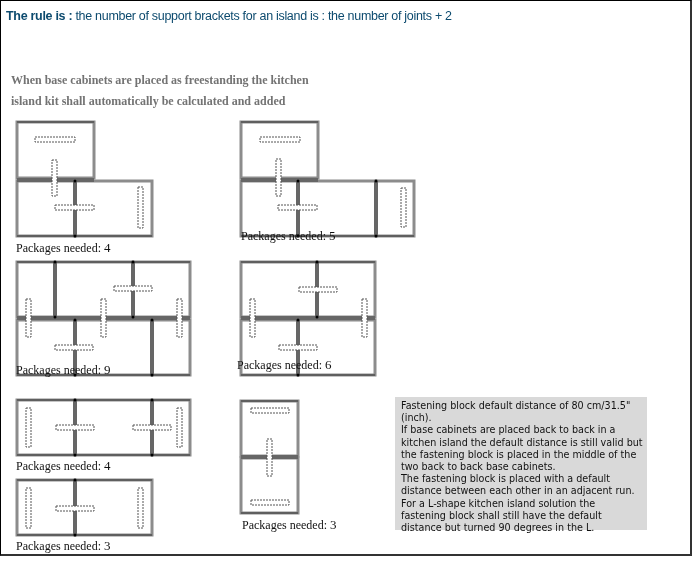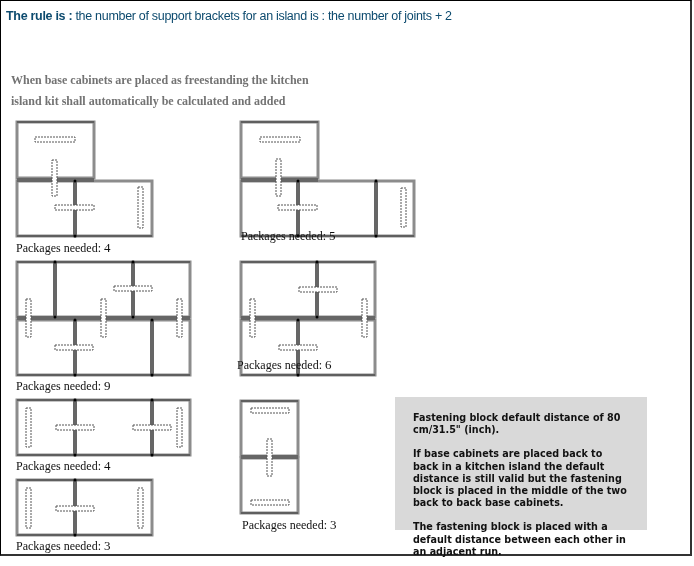--- a/index.html
+++ b/index.html
@@ -5,21 +5,21 @@
   html, body { margin:0; padding:0; background:#ffffff; }
   body { width:694px; height:566px; position:relative; overflow:hidden; font-family:"DejaVu Sans", sans-serif; }
   .frame { position:absolute; left:0; top:0; width:689px; height:553px; border:1px solid #000; border-right:2px solid #333; border-bottom:2px solid #333; background:#fff; }
   .rule { position:absolute; left:6px; top:9px; font-family:"Liberation Sans", sans-serif; font-size:12.5px; color:#0c4a6e; letter-spacing:-0.3px; white-space:nowrap; }
   .rule b { font-weight:bold; }
   .heading { position:absolute; left:11px; top:70px; font-family:Liberation Serif, serif; font-weight:bold; font-size:12px; line-height:21px; color:#737373; white-space:nowrap; }
   svg.diag { position:absolute; left:0; top:0; }
   .pkg { position:absolute; font-family:Liberation Serif, serif; font-size:12px; color:#111; white-space:nowrap; }
   .pkg .num { font-size:13px; }
   .note { position:absolute; left:395px; top:397px; width:242px; height:126px; padding:3px 4px 4px 6px; background:#d9d9d9; font-family:"DejaVu Sans", sans-serif; font-size:9.6px; line-height:12.2px; color:#111; box-sizing:content-box; }
-  .note p { margin:12px;font-weight:bold; }
+  .note p { margin:0; }
 </style>
 </head>
 <body>
 
 <div class="frame"></div>
 
 <div class="rule"><b>The rule is :</b><span> the number of support brackets for an island is : the number of joints + 2</span></div>
 
 <div class="heading">
   <div>When base cabinets are placed as freestanding the kitchen</div>
@@ -161,23 +161,24 @@
     <line class="edge" x1="241" y1="401" x2="298" y2="401"></line>
     <line class="edge" x1="241" y1="513" x2="298" y2="513"></line>
     <rect class="blk" x="251" y="408" width="38" height="5"></rect>
     <rect class="blk" x="267" y="439" width="5" height="37"></rect>
     <rect class="blk" x="251" y="500" width="38" height="5"></rect>
   </g>
 </svg>
 
 <div class="pkg" style="left:16px; top:240px;"><span>Packages needed: </span><span class="num">4</span></div>
 <div class="pkg" style="left:241px; top:228px;"><span>Packages needed: </span><span class="num">5</span></div>
-<div class="pkg" style="left:16px; top:378px;"><span>Packages needed: </span><span class="num">9</span></div>
+<div class="pkg" style="left:16px; top:362px;"><span>Packages needed: </span><span class="num">9</span></div>
 <div class="pkg" style="left:237px; top:357px;"><span>Packages needed: </span><span class="num">6</span></div>
 <div class="pkg" style="left:16px; top:458px;"><span>Packages needed: </span><span class="num">4</span></div>
 <div class="pkg" style="left:16px; top:538px;"><span>Packages needed: </span><span class="num">3</span></div>
 <div class="pkg" style="left:242px; top:517px;"><span>Packages needed: </span><span class="num">3</span></div>
 
 <div class="note">
   <p>Fastening block default distance of 80 cm/31.5" (inch).</p>
   <p>If base cabinets are placed back to back in a kitchen island the default distance is still valid but the fastening block is placed in the middle of the two back to back base cabinets.</p>
   <p>The fastening block is placed with a default distance between each other in an adjacent run.</p>
+  <p>For a L-shape kitchen island solution the fastening block shall still have the default distance but turned 90 degrees in the L.</p>
 </div>
 
 </body></html>

